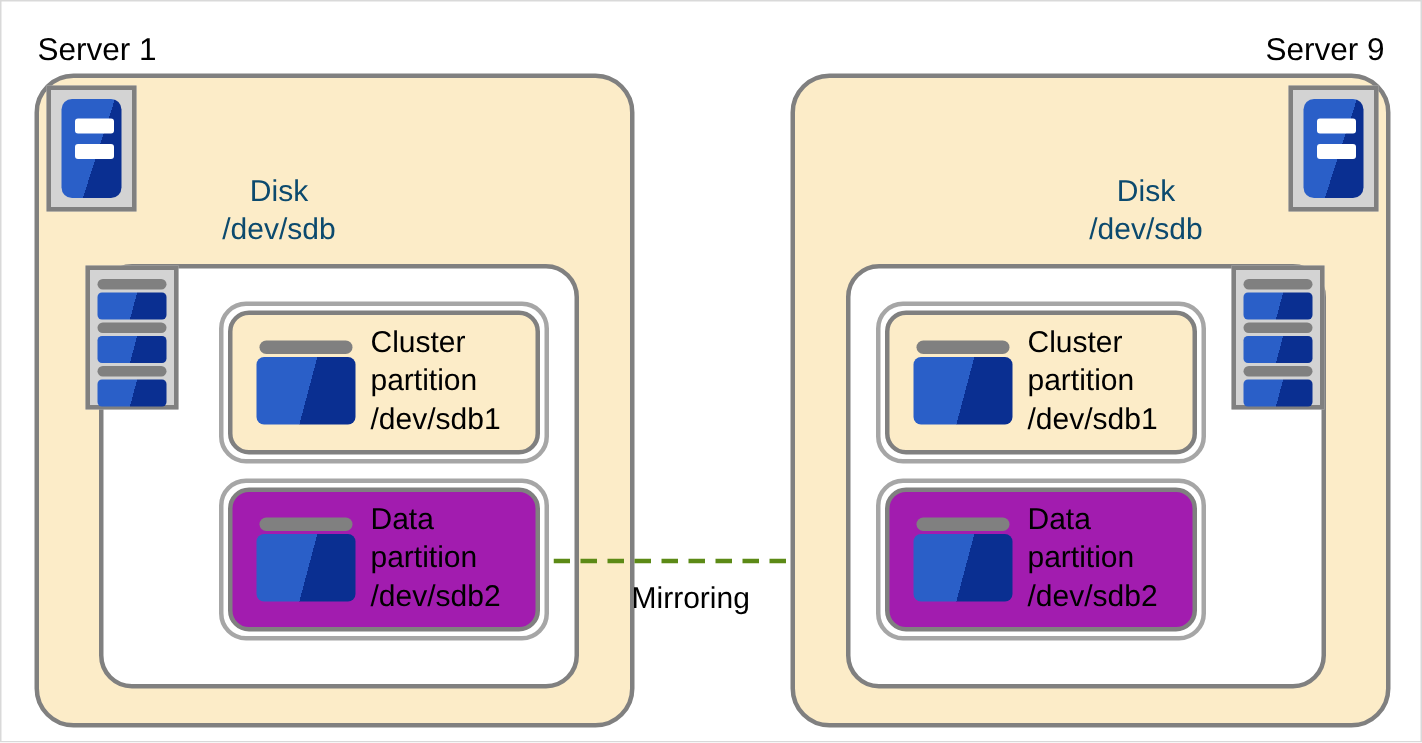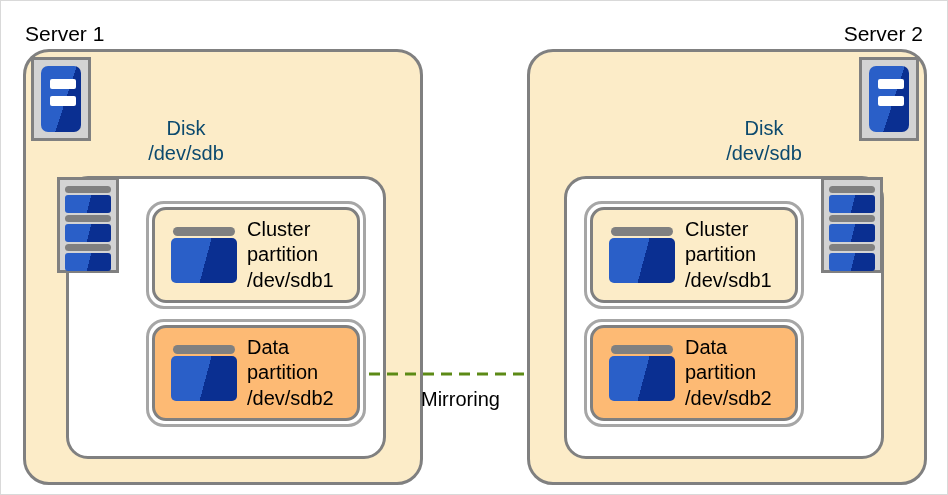--- a/index.html
+++ b/index.html
@@ -73,21 +73,21 @@
   }
   .part-box > .part-inner {
     width: 100%;
     height: 100%;
     border: 3px solid #808080;
     border-radius: 14px;
     box-sizing: border-box;
     position: relative;
   }
   .part-cluster > .part-inner { background: #fcecc8; padding-left: 37px; }
-  .part-data   > .part-inner { background: #fdba74; }
+  .part-data   > .part-inner { background: #a21caf; }
 
   .part-text {
     position: absolute;
     left: 92px;
     top: 50%;
     transform: translateY(-50%);
     font-size: 20px;
     color: #000000;
     line-height: 1.27;
     white-space: nowrap;
@@ -252,21 +252,21 @@
       </div>
     </div>
   </div>
 
   <svg class="mirror-arrow" viewBox="0 0 222 22">
     <line x1="0" y1="11" x2="206" y2="11" stroke="#5c8a16" stroke-width="3" stroke-dasharray="11,7"></line>
     <polyline points="199,3 214,11 199,19" fill="none" stroke="#5c8a16" stroke-width="3"></polyline>
   </svg>
   <div class="mirroring-label" style="left:420px; top:388px;">Mirroring</div>
 
-  <div class="server-label" style="right:24px; top:22px;">Server 2</div>
+  <div class="server-label" style="right:24px; top:22px;">Server 9</div>
 
   <div class="server-box" style="left:526px; top:48px; width:400px; height:436px;"></div>
 
   <div class="server-icon" style="left:858px; top:56px;">
     <div class="tower">
       <div class="bar b1"></div>
       <div class="bar b2"></div>
     </div>
   </div>
 

